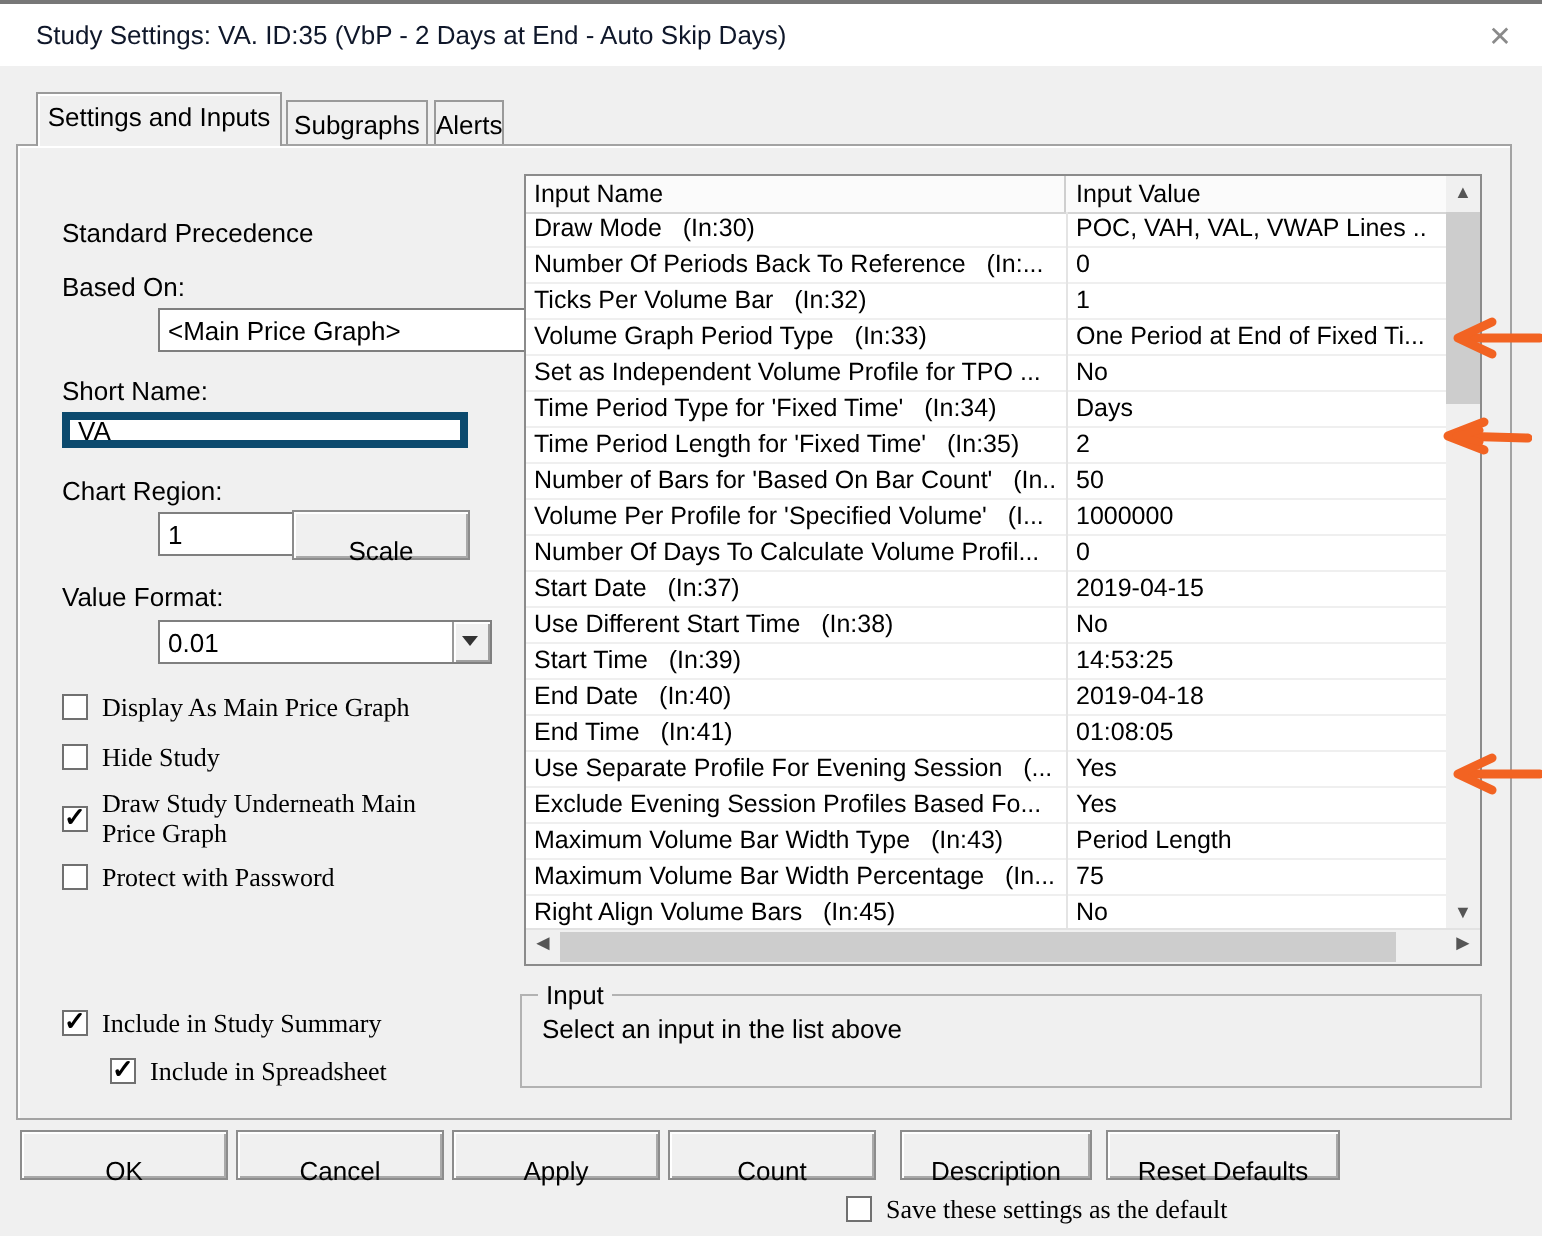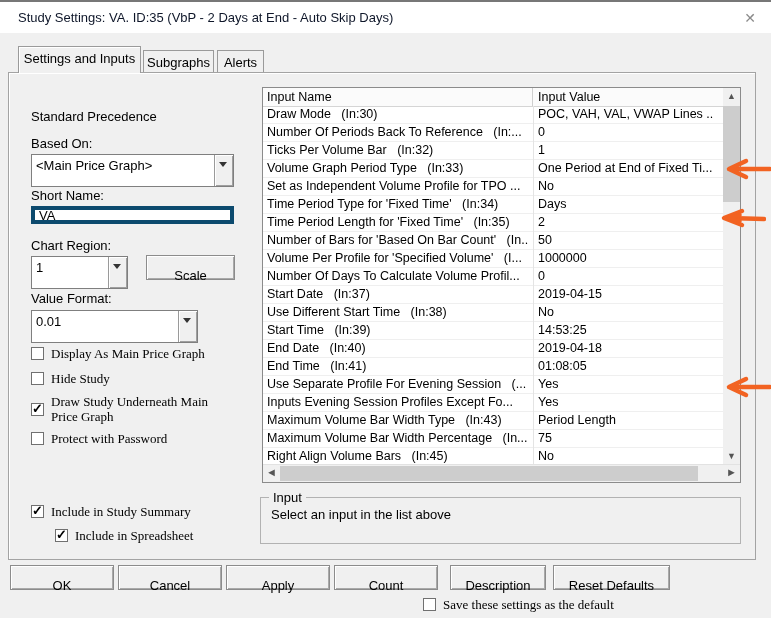--- a/index.html
+++ b/index.html
@@ -12,30 +12,30 @@
   .titlebar .title{position:absolute;left:18px;top:8px;font-size:13px;color:#0f172a;white-space:nowrap;}
   .titlebar .close{position:absolute;right:10px;top:5px;width:22px;height:22px;line-height:22px;
     text-align:center;color:#8a8a8a;font-size:14px;cursor:pointer;}
   .body-bg{position:absolute;left:0;top:31px;width:100%;height:587px;background:#f0f0f0;}
 
   
   .tab{position:absolute;box-sizing:border-box;background:#f0f0f0;border:1px solid #9a9a9a;border-bottom:none;
        text-align:center;padding-top:4px;font-size:13px;white-space:nowrap;}
   .tab.active{left:18px;top:44px;height:27px;width:123px;z-index:3;box-shadow:inset 1px 1px 0 #fff;}
   .tab.t2{left:143px;top:48px;height:22px;width:71px;z-index:1;}
-  .tab.t3{left:217px;top:48px;height:22px;width:47px;z-index:1;}
+  .tab.t3{left:217px;top:48px;height:22px;width:35px;z-index:1;}
 
   
   .frame{position:absolute;left:8px;top:70px;width:748px;height:488px;box-sizing:border-box;
          border:1px solid #a3a3a3;box-shadow:inset 1px 1px 0 #ffffff;background:#f0f0f0;z-index:0;}
 
   .lbl{position:absolute;white-space:nowrap;color:#000;}
 
   
-  .combo{position:absolute;background:#fff;border:1px solid #7f7f7f;box-sizing:border-box;height:33px;}
+  .combo{position:absolute;background:#fff;border:1px solid #7f7f7f;box-sizing:border-box;height:22px;margin-left:48px;}
   .combo .val{position:absolute;left:4px;top:3px;white-space:nowrap;overflow:hidden;max-width:calc(100% - 22px);}
   .combo .dd{position:absolute;right:0;top:0;bottom:0;width:18px;background:#f0f0f0;border-left:1px solid #9a9a9a;
              box-shadow:inset 1px 1px 0 #fff, inset -1px -1px 0 #9f9f9f;}
   .combo .dd .car{position:absolute;left:4px;top:7px;width:0;height:0;border-left:4px solid transparent;
              border-right:4px solid transparent;border-top:5px solid #333;}
   .textbox{position:absolute;background:#fff;border:4px solid #0c4a6e;box-sizing:border-box;height:18px;
            font-family:"Liberation Sans",sans-serif;font-size:13px;padding:0 4px;outline:none;}
 
   
   .btn{position:absolute;box-sizing:border-box;height:25px;background:#f0f0f0;border:1px solid #8c8c8c;
@@ -171,21 +171,21 @@
         <div class="lv-row"><div class="cell name">Time Period Length for 'Fixed Time'   (In:35)</div><div class="cell value">2</div></div>
         <div class="lv-row"><div class="cell name">Number of Bars for 'Based On Bar Count'   (In...</div><div class="cell value">50</div></div>
         <div class="lv-row"><div class="cell name">Volume Per Profile for 'Specified Volume'   (I...</div><div class="cell value">1000000</div></div>
         <div class="lv-row"><div class="cell name">Number Of Days To Calculate Volume Profil...</div><div class="cell value">0</div></div>
         <div class="lv-row"><div class="cell name">Start Date   (In:37)</div><div class="cell value">2019-04-15</div></div>
         <div class="lv-row"><div class="cell name">Use Different Start Time   (In:38)</div><div class="cell value">No</div></div>
         <div class="lv-row"><div class="cell name">Start Time   (In:39)</div><div class="cell value">14:53:25</div></div>
         <div class="lv-row"><div class="cell name">End Date   (In:40)</div><div class="cell value">2019-04-18</div></div>
         <div class="lv-row"><div class="cell name">End Time   (In:41)</div><div class="cell value">01:08:05</div></div>
         <div class="lv-row"><div class="cell name">Use Separate Profile For Evening Session   (...</div><div class="cell value">Yes</div></div>
-        <div class="lv-row"><div class="cell name">Inputs Evening Session Profiles Except Fo...</div><div class="cell value">Yes</div></div>
+        <div class="lv-row"><div class="cell name">Exclude Evening Session Profiles Based Fo...</div><div class="cell value">Yes</div></div>
         <div class="lv-row"><div class="cell name">Maximum Volume Bar Width Type   (In:43)</div><div class="cell value">Period Length</div></div>
         <div class="lv-row"><div class="cell name">Maximum Volume Bar Width Percentage   (In...</div><div class="cell value">75</div></div>
         <div class="lv-row"><div class="cell name">Right Align Volume Bars   (In:45)</div><div class="cell value">No</div></div>
       </div>
     <div class="lv-col-divider"></div>
     <div class="vscroll">
       <div class="sb-btn up">▲</div>
       <div class="thumb"></div>
       <div class="sb-btn down">▼</div>
     </div>

